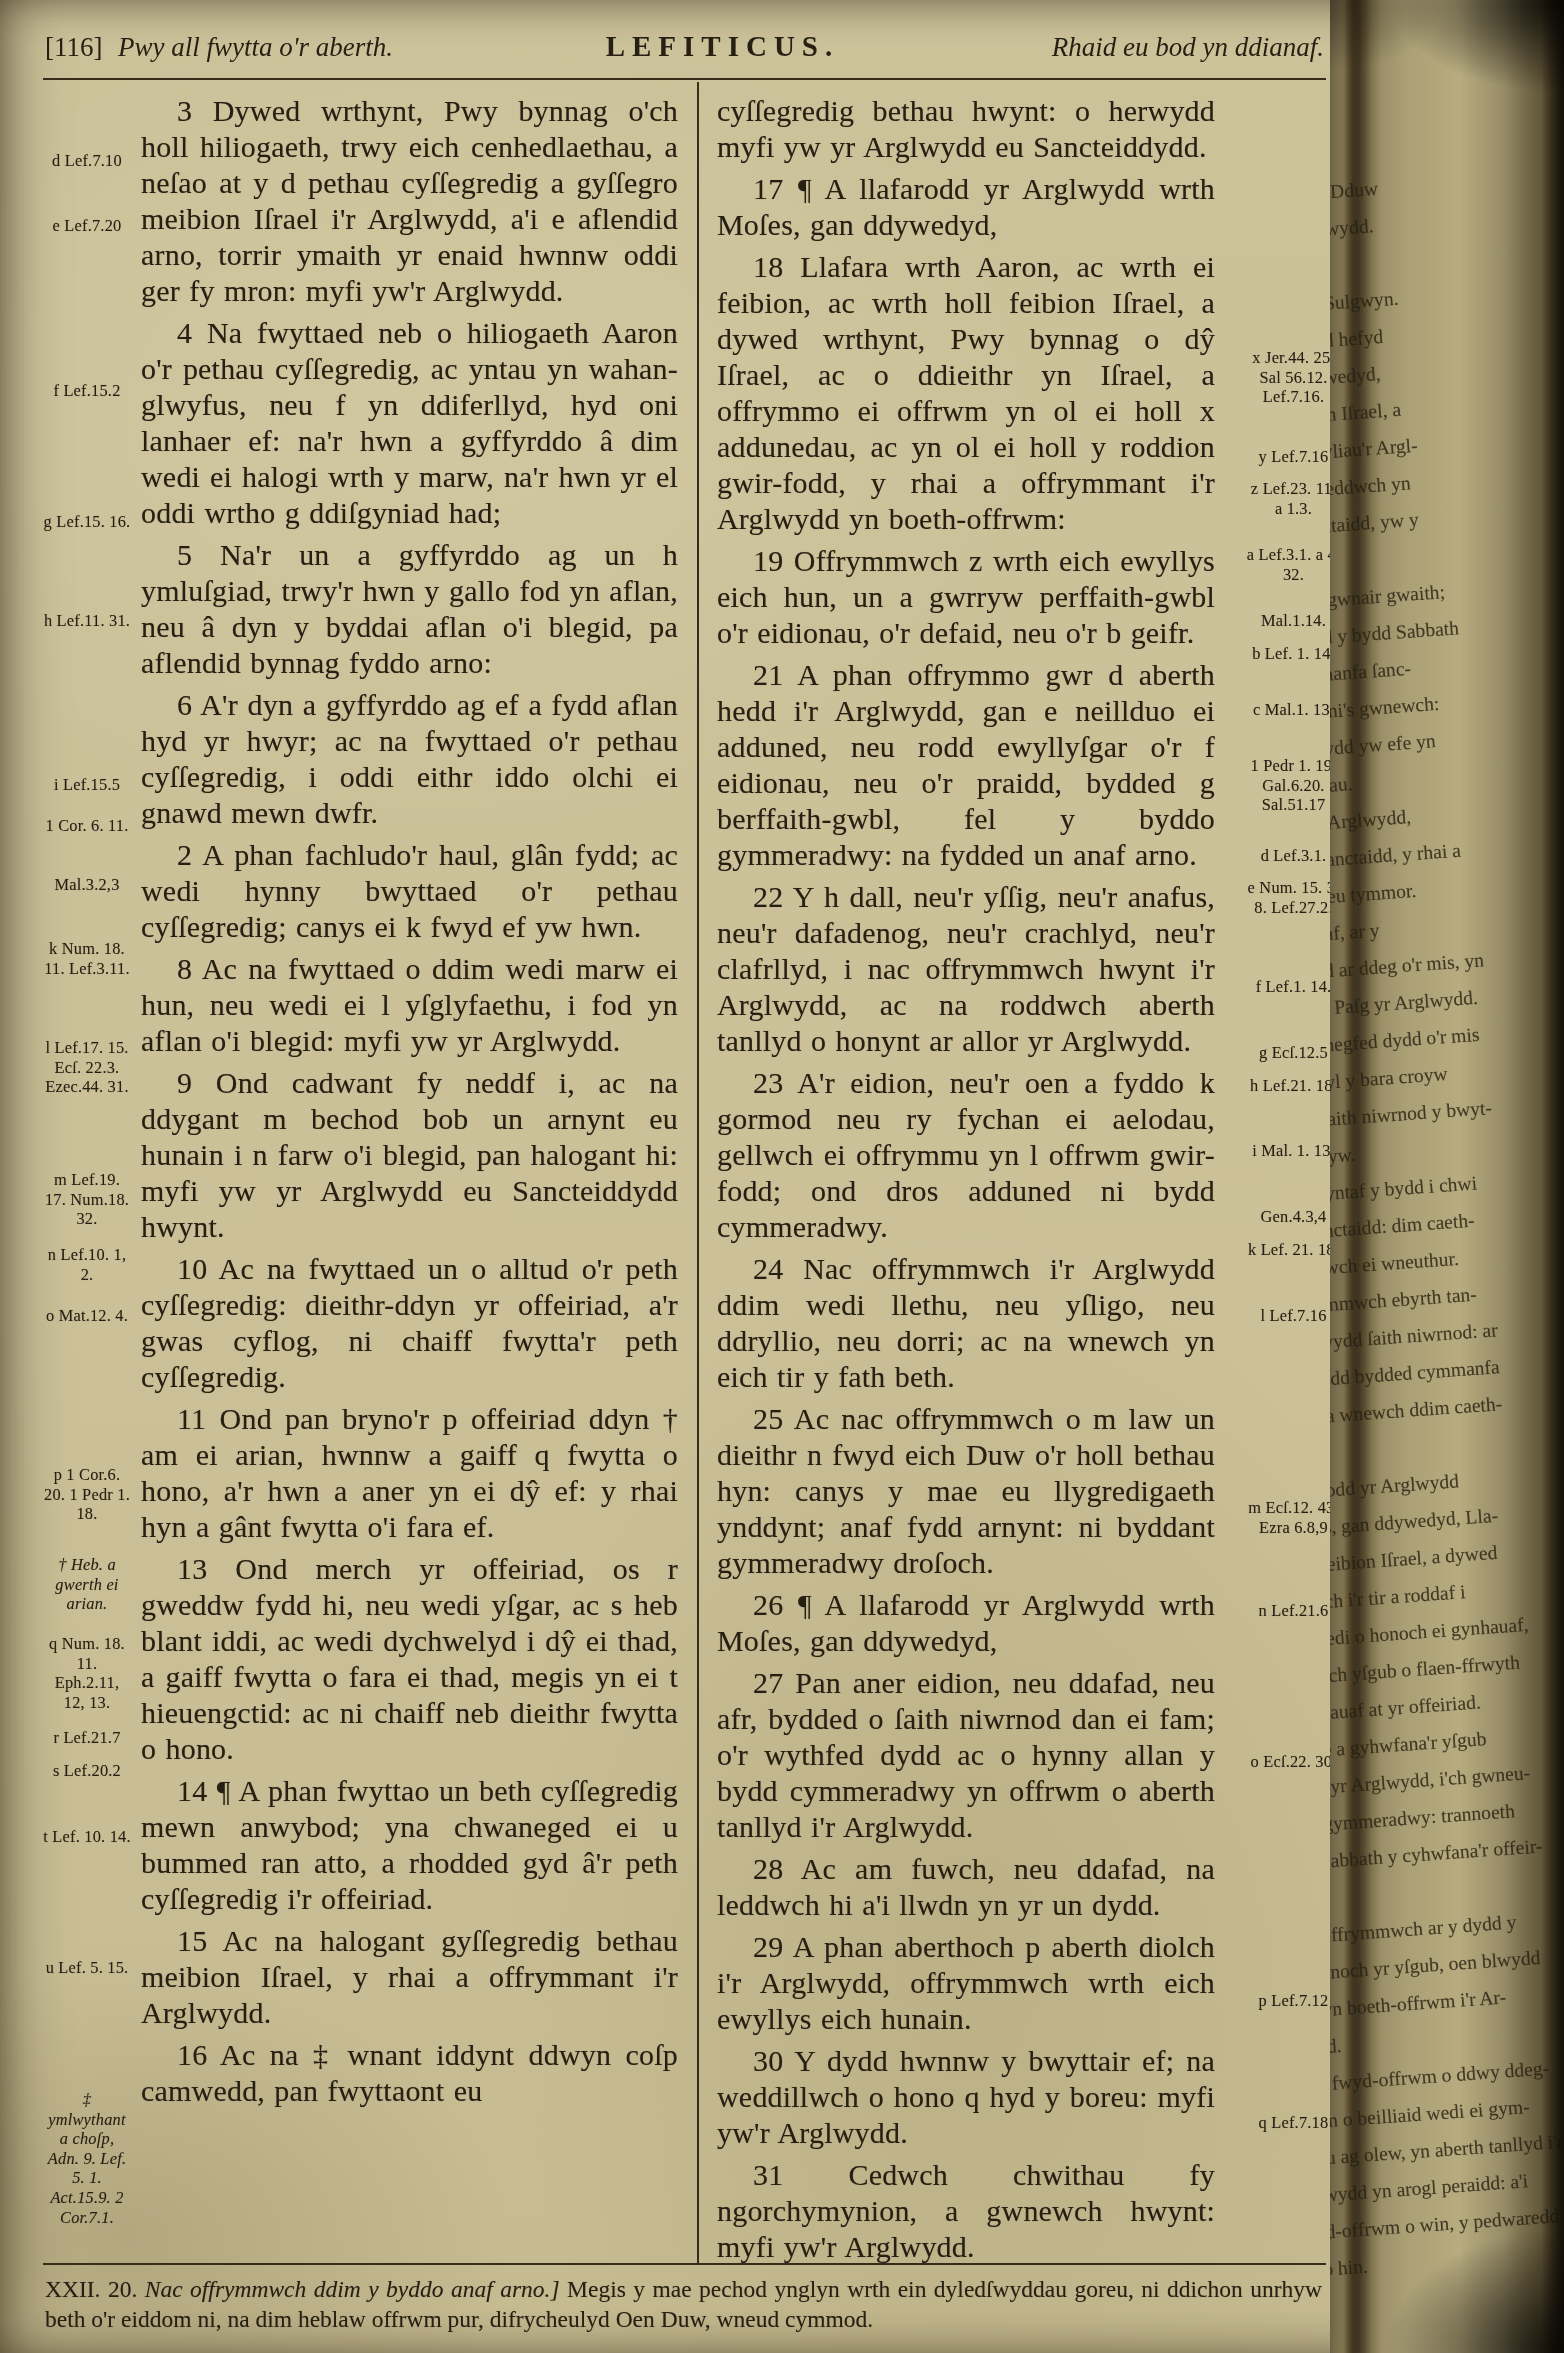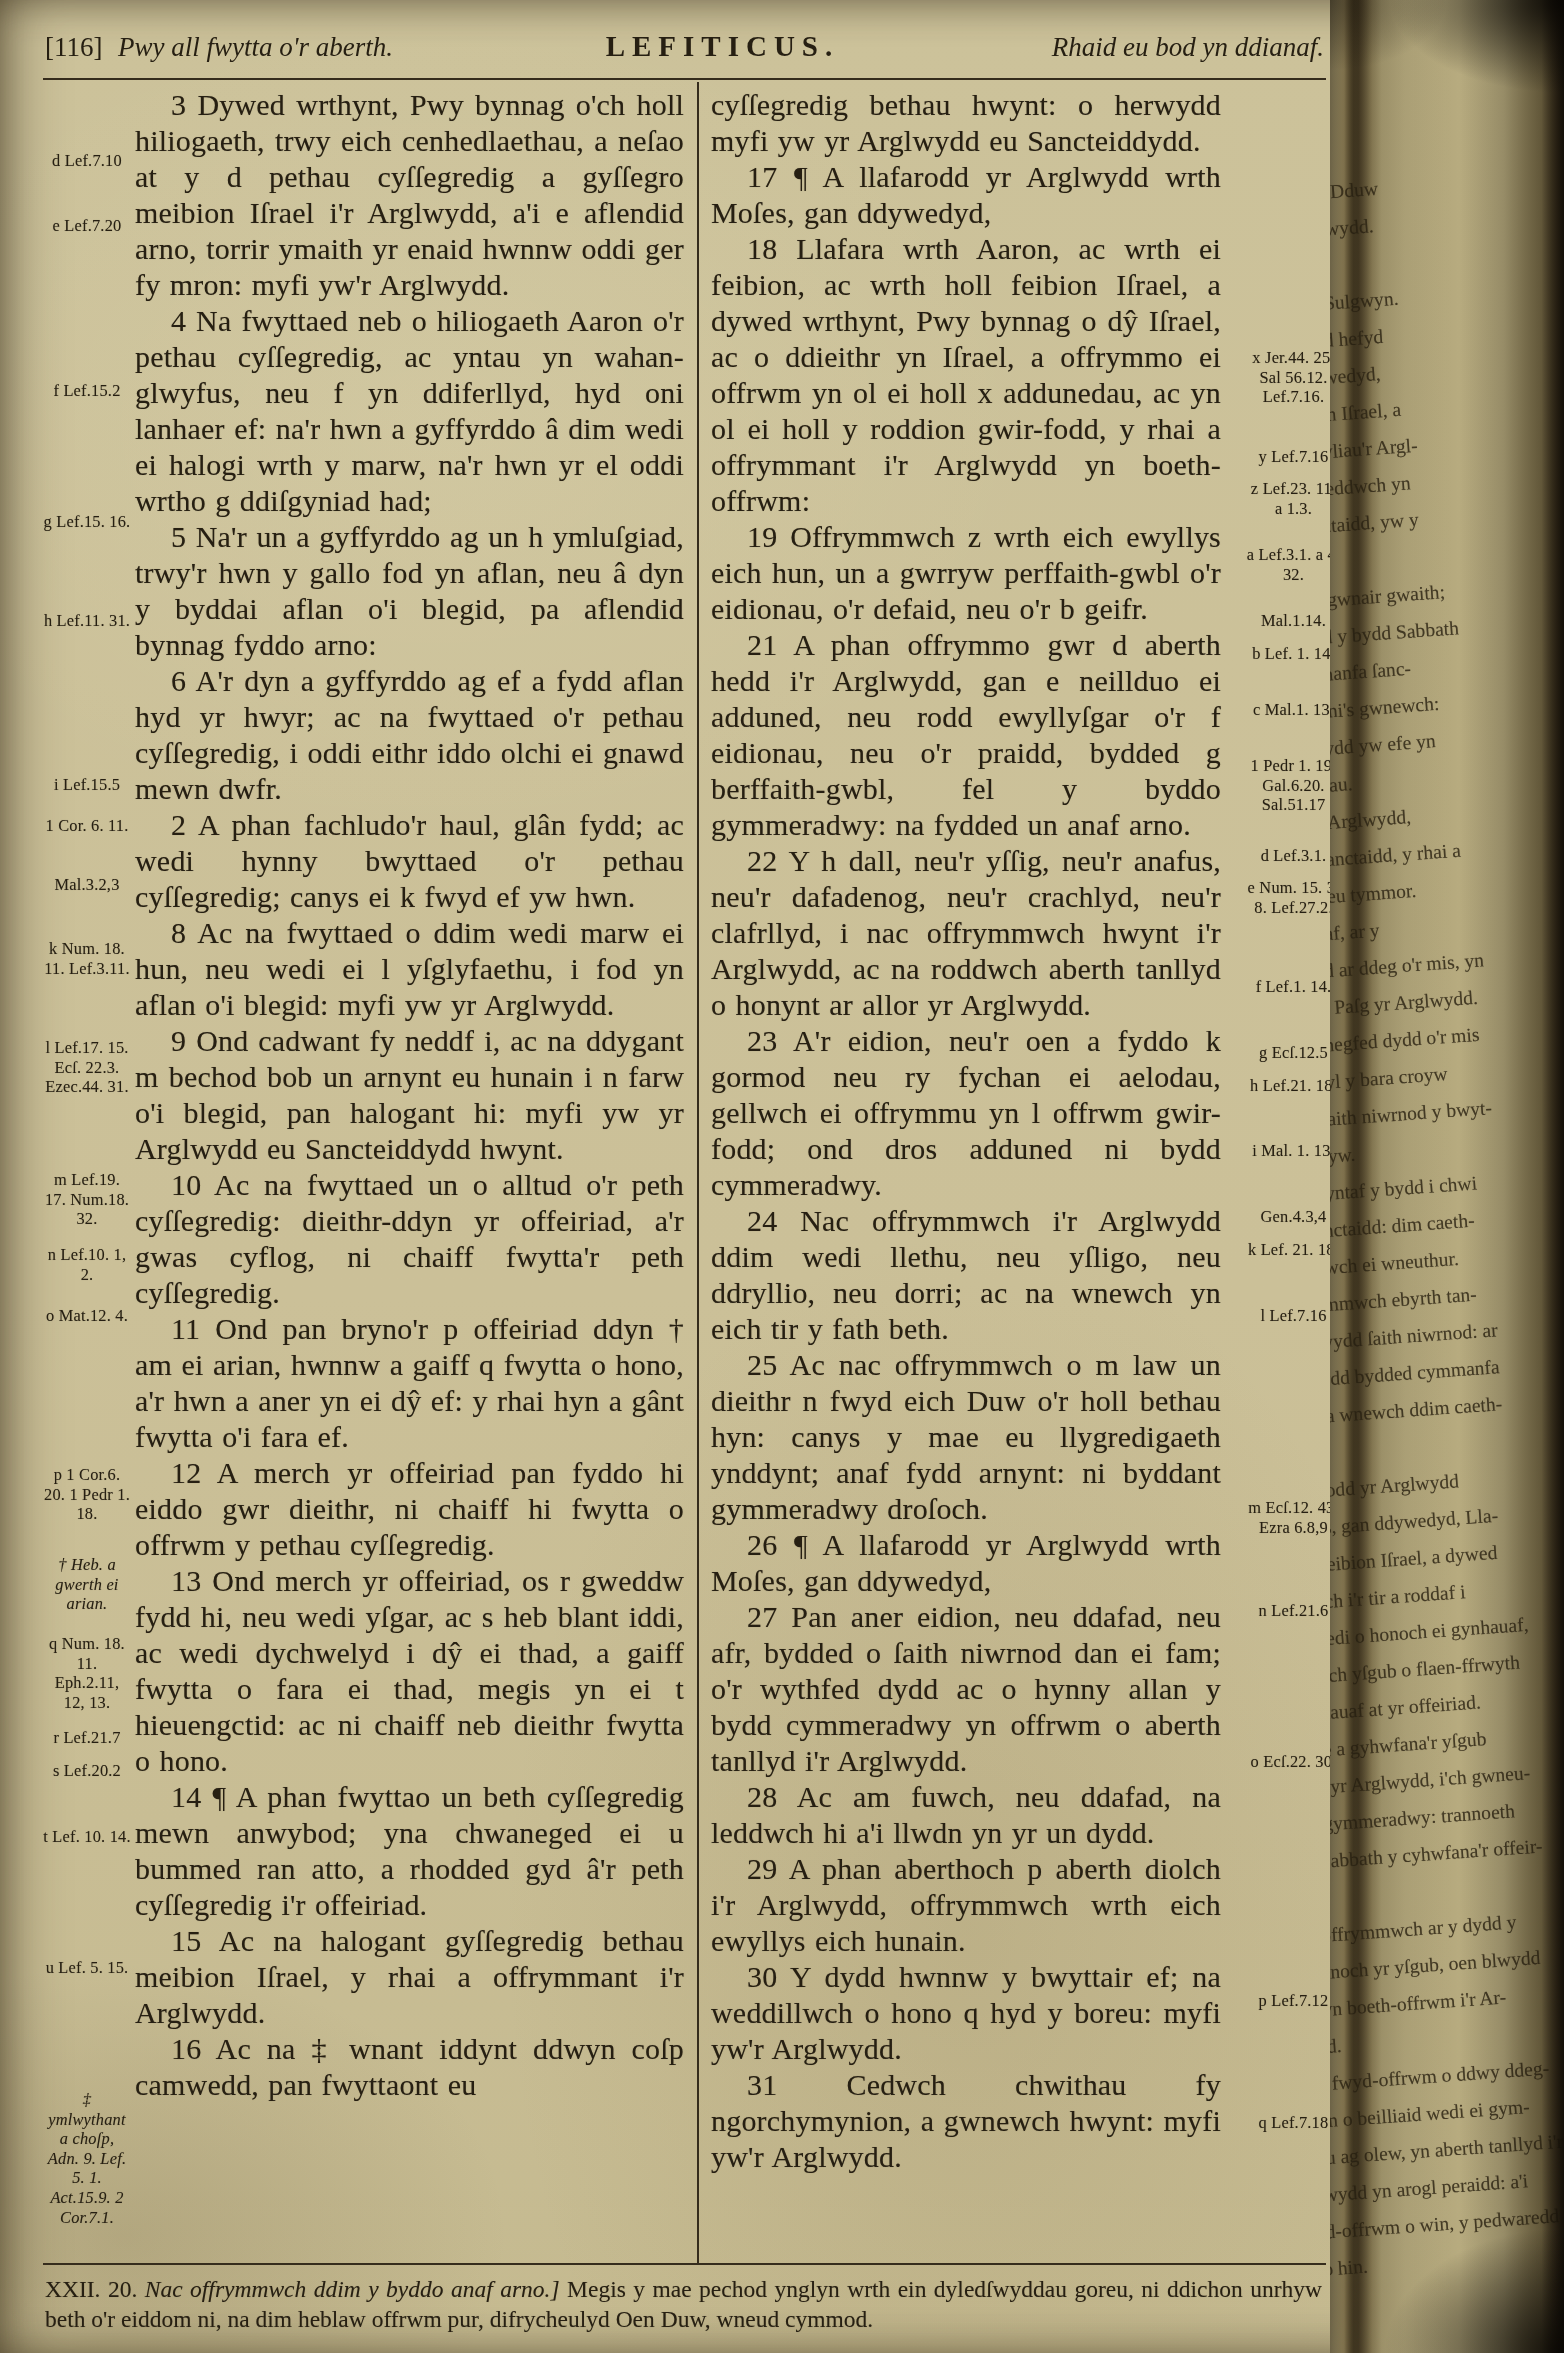--- a/index.html
+++ b/index.html
@@ -30,21 +30,21 @@
   .marginL,.marginR{position:absolute;top:0;height:100%;font-size:16.4px;line-height:19.6px;text-align:center;}
   .marginL{left:0;width:88px;}
   .marginR{left:1186px;width:97px;margin-left:16px;}
   .note{position:absolute;left:0;width:100%;letter-spacing:0.2px;
         text-shadow:0 0 0.8px rgba(38,30,18,.30);}
   .col{position:absolute;top:1.6px;font-size:30px;line-height:36px;text-align:justify;
        word-spacing:1.6px;letter-spacing:0.2px;text-shadow:0 0 0.8px rgba(38,30,18,.35);}
   .colL{left:92px;width:549px;}
   .colR{left:668px;width:510px;}
   .divider{position:absolute;left:654px;top:-3.1px;width:2.3px;height:2183px;background:var(--rule,#352c1c);}
-  .verse{margin:0;text-indent:36px;}
+  .verse{margin:6px;text-indent:36px;}
   .colR .verse:first-of-type{text-indent:0;}
   .footer{position:absolute;top:2274px;left:45px;width:1277px;font-size:23.5px;line-height:30px;
           text-align:justify;text-shadow:0 0 0.8px rgba(38,30,18,.3);}
   
   .edge{position:absolute;left:1330px;top:0;width:235px;height:2354px;overflow:hidden;
     background:linear-gradient(90deg,
       #bfb489 0%, #9c8d62 5%, #6e5f3c 9%, #5a4c30 12%, #8a7c54 17%,
       #ab9f74 22%, #b6aa7e 32%, #b8ac80 74%, #8f8157 90%, #5b4c2f 96%, #362b18 100%);}
   .edge-page{position:absolute;left:-116px;top:-20.3px;width:532px;
     transform:rotate(-4deg);transform-origin:center;opacity:.85;}
@@ -106,21 +106,20 @@
 
       <p class="verse">3 Dywed wrthynt, Pwy bynnag o'ch holl hiliogaeth, trwy eich cenhedlaethau, a neſao at y d pethau cyſſegredig a gyſſegro meibion Iſrael i'r Arglwydd, a'i e aflendid arno, torrir ymaith yr enaid hwnnw oddi ger fy mron: myfi yw'r Arglwydd.</p>
           <p class="verse">4 Na fwyttaed neb o hiliogaeth Aaron o'r pethau cyſſegredig, ac yntau yn wahan-glwyfus, neu f yn ddiferllyd, hyd oni lanhaer ef: na'r hwn a gyffyrddo â dim wedi ei halogi wrth y marw, na'r hwn yr el oddi wrtho g ddiſgyniad had;</p>
           <p class="verse">5 Na'r un a gyffyrddo ag un h ymluſgiad, trwy'r hwn y gallo fod yn aflan, neu â dyn y byddai aflan o'i blegid, pa aflendid bynnag fyddo arno:</p>
           <p class="verse">6 A'r dyn a gyffyrddo ag ef a fydd aflan hyd yr hwyr; ac na fwyttaed o'r pethau cyſſegredig, i oddi eithr iddo olchi ei gnawd mewn dwfr.</p>
           <p class="verse">2 A phan fachludo'r haul, glân fydd; ac wedi hynny bwyttaed o'r pethau cyſſegredig; canys ei k fwyd ef yw hwn.</p>
           <p class="verse">8 Ac na fwyttaed o ddim wedi marw ei hun, neu wedi ei l yſglyfaethu, i fod yn aflan o'i blegid: myfi yw yr Arglwydd.</p>
           <p class="verse">9 Ond cadwant fy neddf i, ac na ddygant m bechod bob un arnynt eu hunain i n farw o'i blegid, pan halogant hi: myfi yw yr Arglwydd eu Sancteiddydd hwynt.</p>
           <p class="verse">10 Ac na fwyttaed un o alltud o'r peth cyſſegredig: dieithr-ddyn yr offeiriad, a'r gwas cyflog, ni chaiff fwytta'r peth cyſſegredig.</p>
           <p class="verse">11 Ond pan bryno'r p offeiriad ddyn † am ei arian, hwnnw a gaiff q fwytta o hono, a'r hwn a aner yn ei dŷ ef: y rhai hyn a gânt fwytta o'i fara ef.</p>
-          <p class="verse">12 A merch yr offeiriad pan fyddo hi eiddo gwr dieithr, ni chaiff hi fwytta o offrwm y pethau cyſſegredig.</p>
           <p class="verse">13 Ond merch yr offeiriad, os r gweddw fydd hi, neu wedi yſgar, ac s heb blant iddi, ac wedi dychwelyd i dŷ ei thad, a gaiff fwytta o fara ei thad, megis yn ei t hieuengctid: ac ni chaiff neb dieithr fwytta o hono.</p>
           <p class="verse">14 ¶ A phan fwyttao un beth cyſſegredig mewn anwybod; yna chwaneged ei u bummed ran atto, a rhodded gyd â'r peth cyſſegredig i'r offeiriad.</p>
           <p class="verse">15 Ac na halogant gyſſegredig bethau meibion Iſrael, y rhai a offrymmant i'r Arglwydd.</p>
           <p class="verse">16 Ac na ‡ wnant iddynt ddwyn coſp camwedd, pan fwyttaont eu</p>
         </div>
 
       <div class="divider"></div>
 
       <div class="col colR">
 

